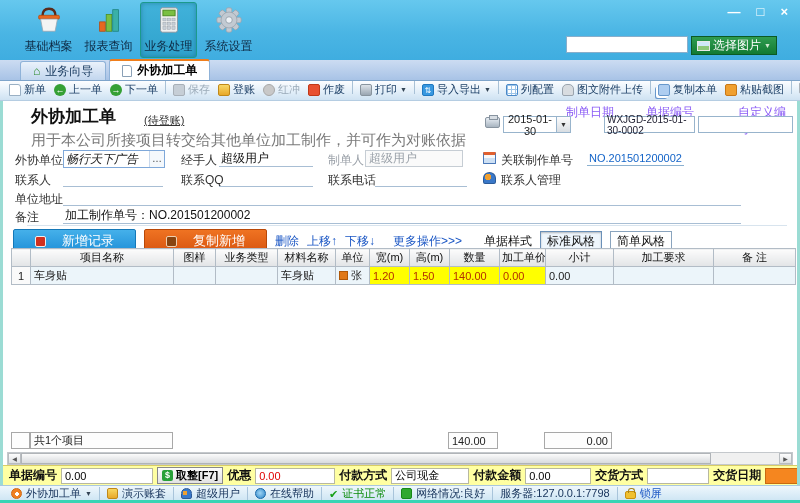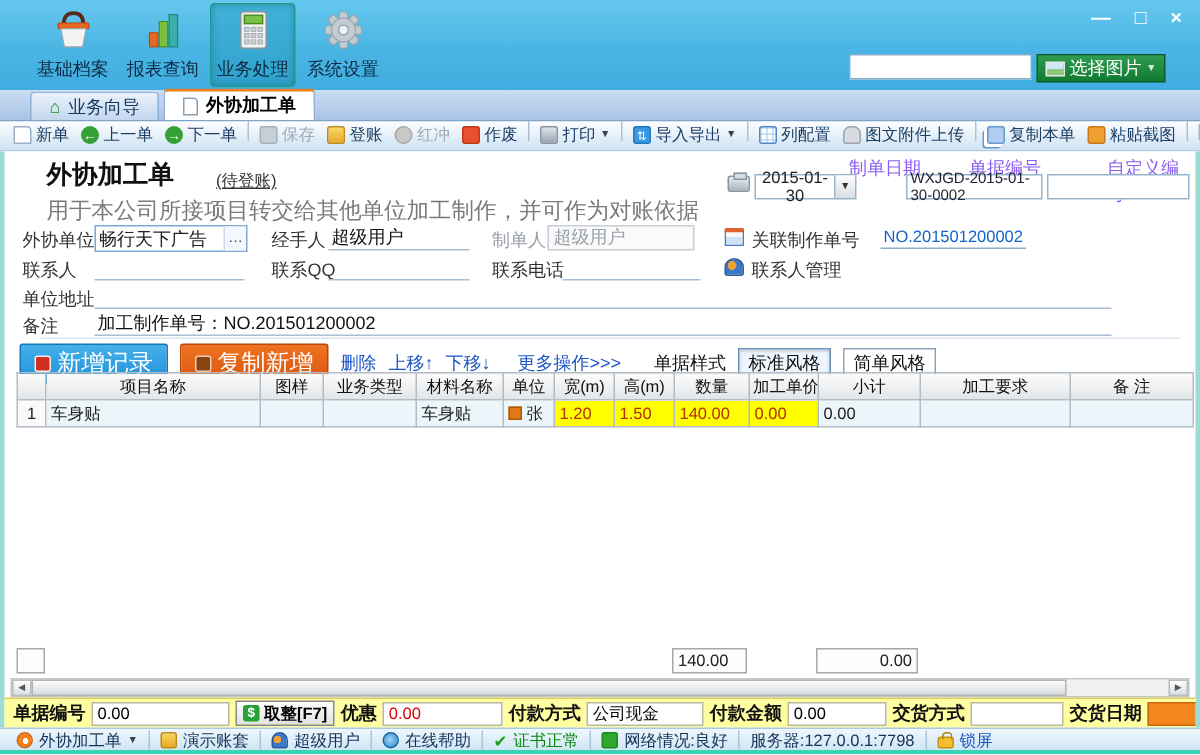--- a/index.html
+++ b/index.html
@@ -83,31 +83,31 @@
 .date-box { left:500px; width:68px; padding:0; }
 .date-box .dval { flex:1; text-align:center; }
 .date-arrow { width:14px; height:15px; background:linear-gradient(180deg,#fdfdfd,#d8dde2); border-left:1px solid #98b4cc; font-size:7px; display:flex; align-items:center; justify-content:center; color:#333; cursor:pointer; }
 .no-box { left:601px; width:91px; font-size:10px; color:#223; }
 .custom-box { left:695px; width:95px; }
 
 .f-label { position:absolute; font-size:12px; color:#333; }
 .f-label.dis { color:#9aa0a8; }
 .f-input { position:absolute; border:none; border-bottom:1px solid #a8bed4; font-size:12px; color:#111; background:transparent; height:17px; padding:0 2px; font-family:inherit; }
 .vendor-box { position:absolute; left:60px; top:49px; width:102px; height:18px; border:1px solid #7fa8d9; background:#fff; display:flex; align-items:center; }
-.vendor-box .vval { flex:1; font-size:12px; padding-left:2px; white-space:nowrap; overflow:hidden; }
+.vendor-box .vval { flex:1; font-size:12px; padding-left:2px; white-space:nowrap; overflow:hidden;font-style:italic; }
 .vendor-more { width:15px; height:16px; border:none; border-left:1px solid #c8d8ec; background:#f4f8fc; font-size:10px; line-height:10px; cursor:pointer; color:#444; }
 .dis-box { position:absolute; border:1px solid #c6cdd4; background:#fafafa; color:#99a0a8; font-size:12px; height:17px; padding:0 3px; display:flex; align-items:center; }
 .rel-icon { width:13px; height:12px; background:linear-gradient(180deg,#f8f8f8 40%,#cde0f4 40%); border:1px solid #4a78b8; border-top:3px solid #e06030; border-radius:1px; }
 .ppl-icon { width:13px; height:12px; border-radius:50% 50% 2px 2px; background:radial-gradient(circle at 4px 4px,#f0a030 3px,#3a78c8 3px); border:1px solid #2a5a98; }
 .rel-val { color:#1464c8; border-bottom:1px solid #8ab0d0; font-size:11px; padding:0 2px 1px; cursor:pointer; }
 .form-sep { position:absolute; left:24px; right:10px; top:124px; border-top:1px solid #d8e4ee; }
 
 
 .gridctl { position:absolute; left:10px; top:128px; display:flex; align-items:center; gap:8px; font-size:12px; }
-.gbtn { display:flex; align-items:center; gap:4px; padding:2px 9px; color:#fff; font-size:16px; border-radius:2px; cursor:pointer; border:1px solid; font-family:inherit; }
+.gbtn { display:flex; align-items:center; gap:16px; padding:2px 21px; color:#fff; font-size:13px; border-radius:2px; cursor:pointer; border:1px solid; font-family:inherit; }
 .gbtn-add { background:linear-gradient(180deg,#45b0ea,#1f90d8); border-color:#1478b8; }
 .gbtn-copy { background:linear-gradient(180deg,#ef7322,#d85510); border-color:#b84808; }
 .gi-add { width:11px; height:11px; background:#d03020; border:1px solid #f0f0f0; border-radius:2px; }
 .gi-copy { width:11px; height:11px; background:#884410; border:1px solid #f0d0b0; border-radius:2px; }
 .glink { color:#1a56c4; cursor:pointer; background:none; border:none; font-size:12px; font-family:inherit; padding:0; }
 .gstyle-label { color:#111; margin-left:14px; }
 .style-btn { border:1px solid #8aa4be; background:#fff; padding:1px 6px; font-size:12px; font-family:Liberation Mono, monospace; cursor:pointer; color:#111; }
 .style-btn.selected { background:#eef6fd; border-color:#6a90b8; box-shadow:inset 0 1px 2px rgba(0,0,0,.25); }
 
 
@@ -429,20 +429,21 @@
           <td class="y">0.00</td>
           <td>0.00</td>
           <td></td>
           <td></td>
         </tr>
       </tbody>
     </table>
 
     <div class="sumrow">
       <div class="sumbox sb-idx"></div>
+      <div class="sumbox sb-items">共1个项目</div>
       <div class="sumbox sb-qty">140.00</div>
       <div class="sumbox sb-sub">0.00</div>
     </div>
 
     <div class="hscroll">
       <span class="hs-arrow hs-left">◀</span>
       <span class="hs-thumb"></span>
       <span class="hs-arrow hs-right">▶</span>
     </div>
 

